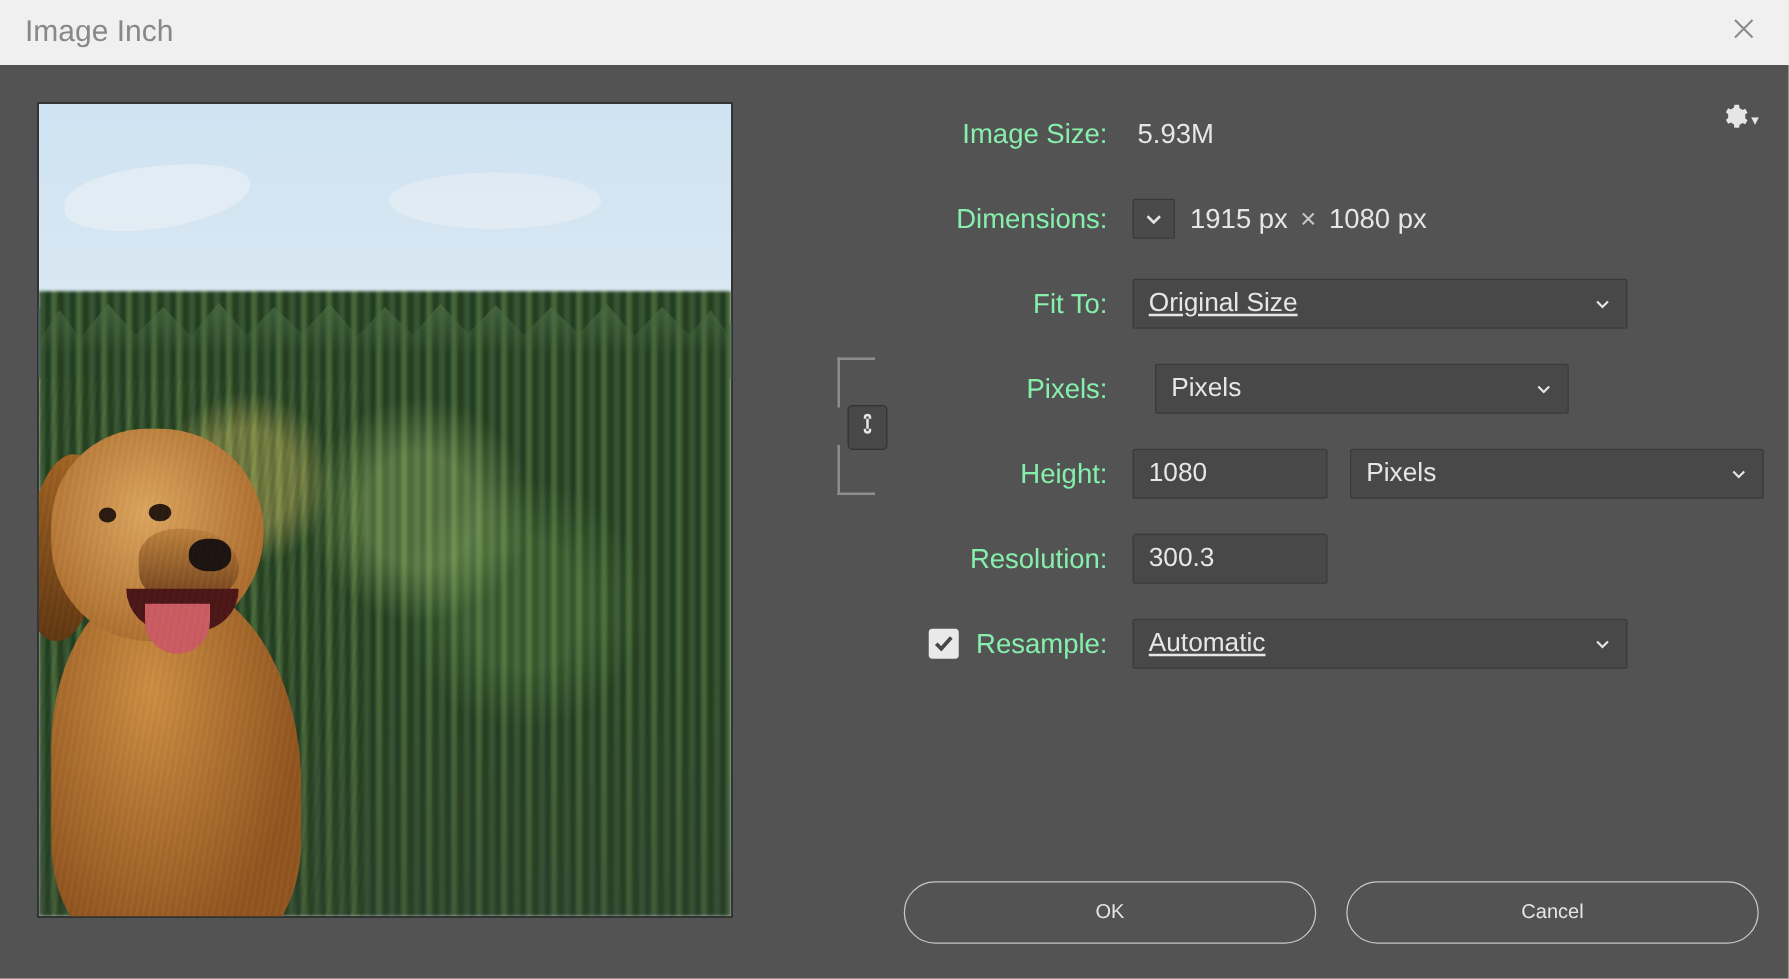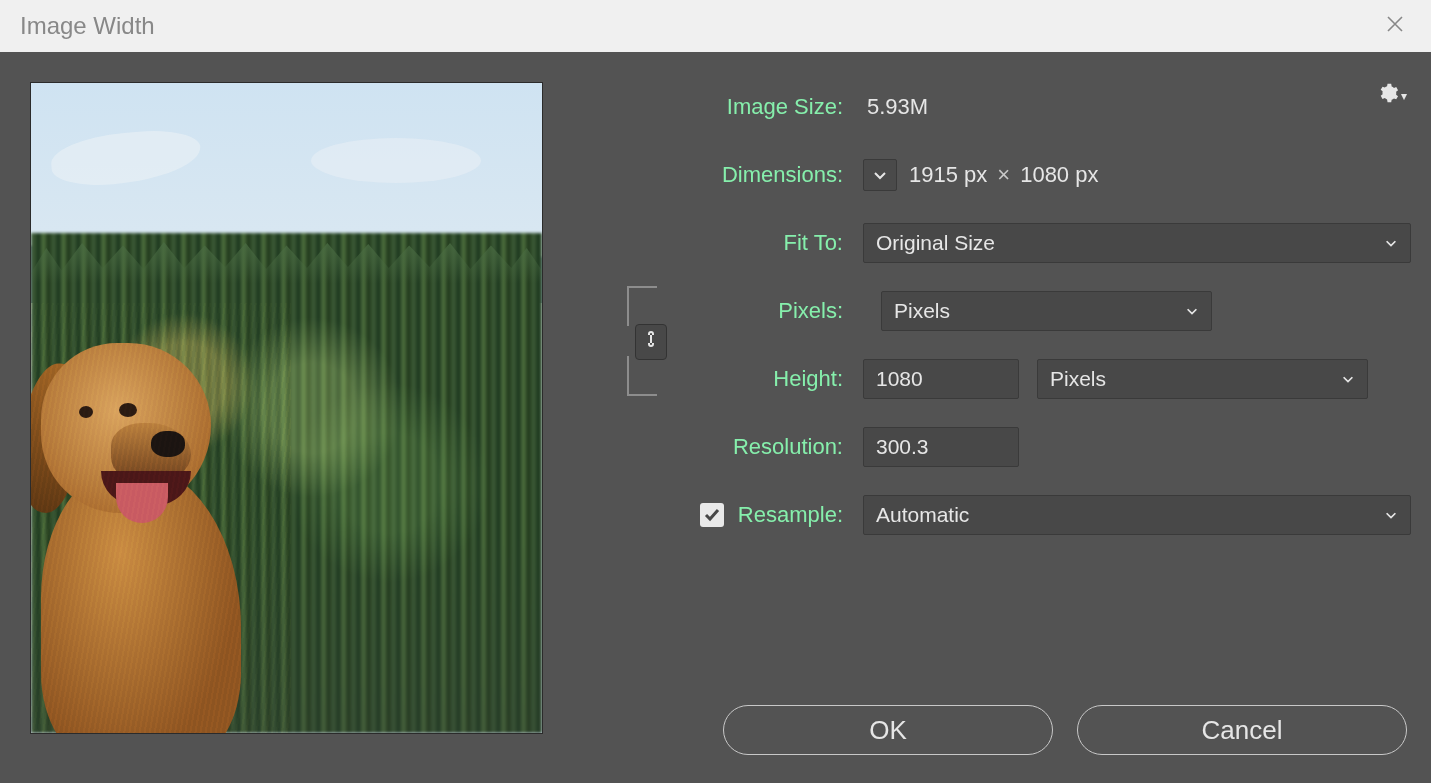--- a/index.html
+++ b/index.html
@@ -94,47 +94,47 @@
   .dim-toggle svg { width:16px; height:16px; stroke:#e6e6e6; fill:none; stroke-width:2;}
   .dim-text { color:#e6e6e6; }
   .dim-mult { margin:0 10px; color:#c8c8c8;}
 
   .select, .input {
     background:#484848; border:1px solid #3a3a3a; color:#e6e6e6;
     height:40px; font-size:21px; padding:0 12px; border-radius:2px; outline:none;
   }
   .select { display:flex; align-items:center; justify-content:space-between; cursor:pointer; }
   .select .chev { margin-left:auto; }
-  .select.wide { width:548px; }
+  .select.wide { width:396px;text-decoration:underline; }
   .select.unit { width:331px; }
   .input { width:156px; }
 
   .linkwrap { position:absolute; left:14px; top:204px; width:48px; height:110px; }
   .linkwrap .br { position:absolute; border-left:2px solid #8d8d8d; }
   .linkwrap .br.top { top:0; left:0; width:30px; height:40px; border-top:2px solid #8d8d8d; }
   .linkwrap .br.bot { bottom:0; left:0; width:30px; height:40px; border-bottom:2px solid #8d8d8d; }
   .linkbtn { position:absolute; top:38px; left:8px; width:32px; height:36px; background:#484848; border:1px solid #333; border-radius:4px; display:flex; align-items:center; justify-content:center; cursor:pointer;}
   .linkbtn svg { width:16px; height:20px; fill:#e6e6e6; }
 
   .checkbox { width:24px; height:24px; background:#e9e9e9; border-radius:3px; display:flex; align-items:center; justify-content:center; margin-right:14px; cursor:pointer;}
   .checkbox svg { width:18px; height:18px; stroke:#474747; stroke-width:3; fill:none; }
 
   .footer { margin-top:auto; display:flex; gap:24px; justify-content:flex-end; padding-right:4px; padding-bottom:6px;}
-  .btn { width:330px; height:50px; border:1.5px solid #c8c8c8; background:transparent; color:#e6e6e6; font-size:26px; border-radius:26px; cursor:pointer; display:flex; align-items:center; justify-content:center;}
+  .btn { width:330px; height:50px; border:1.5px solid #c8c8c8; background:transparent; color:#e6e6e6; font-size:16px; border-radius:26px; cursor:pointer; display:flex; align-items:center; justify-content:center;}
 
   .chev { width:14px; height:14px; }
   .chev path { stroke:#e6e6e6; stroke-width:2; fill:none; }
 
   .form-rows { position:relative; padding-left:0; }
 </style>
 </head>
 <body>
 
 <div class="titlebar">
-  <div class="titlebar-title">Image Width</div>
+  <div class="titlebar-title">Image Inch</div>
   <div class="close-x">
     <svg width="20" height="20" viewBox="0 0 20 20">
         <path d="M3 3 L17 17 M17 3 L3 17" stroke="#888" stroke-width="1.6" fill="none"></path>
       </svg>
   </div>
 </div>
 
 <div class="dialog-body">
 
   <div class="preview-pane">

